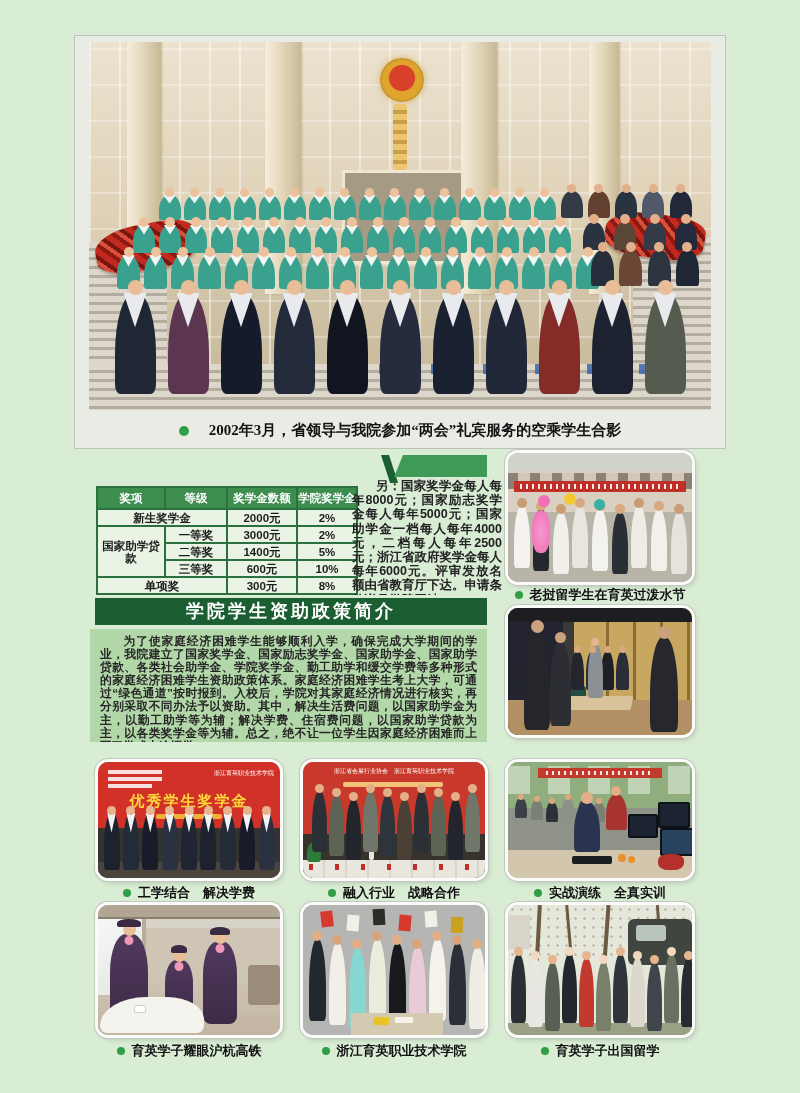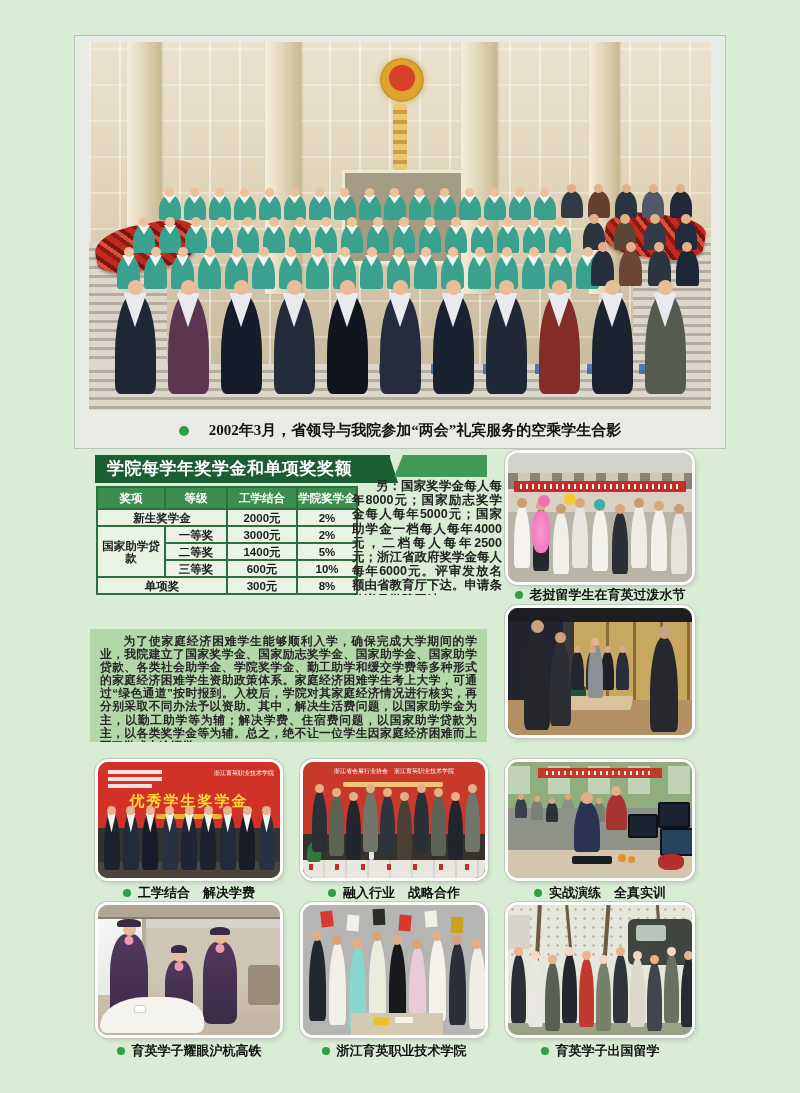--- a/index.html
+++ b/index.html
@@ -519,36 +519,35 @@
             </i>
           </span>
         </div>
     </div>
     <div class="top-cap">
       <span class="dot"></span>
       <span>2002年3月，省领导与我院参加“两会”礼宾服务的空乘学生合影</span>
     </div>
   </div>
 
-  <div class="banner1">学院每学年奖学金和单项奖奖额</div>
   <div class="b1-slash"></div>
   <div class="b1-tail"></div>
 
   <table class="sch-table">
     <colgroup>
         <col style="width:68px">
         <col style="width:62px">
         <col style="width:70px">
         <col style="width:60px">
       </colgroup>
     <tbody>
         <tr class="hd">
       <td>奖项</td>
       <td>等级</td>
-      <td>工学结合</td>
+      <td>奖学金数额</td>
       <td>学院奖学金</td>
     </tr>
     <tr class="dr">
       <td colspan="2">新生奖学金</td>
       <td>2000元</td>
       <td>2%</td>
     </tr>
     <tr class="dr">
       <td rowspan="3">国家助学贷款</td>
       <td>一等奖</td>
@@ -568,20 +567,21 @@
     <tr class="dr">
       <td colspan="2">单项奖</td>
       <td>300元</td>
       <td>8%</td>
     </tr>
   </tbody>
     </table>
 
   <div class="note">另：国家奖学金每人每年8000元；国家励志奖学金每人每年5000元；国家助学金一档每人每年4000元，二档每人每年2500元；浙江省政府奖学金每人每年6000元。评审发放名额由省教育厅下达。申请条件详见学院网站。</div>
 
+  <div class="banner2">学院学生资助政策简介</div>
   <div class="para">为了使家庭经济困难学生能够顺利入学，确保完成大学期间的学业，我院建立了国家奖学金、国家励志奖学金、国家助学金、国家助学贷款、各类社会助学金、学院奖学金、勤工助学和缓交学费等多种形式的家庭经济困难学生资助政策体系。家庭经济困难学生考上大学，可通过“绿色通道”按时报到。入校后，学院对其家庭经济情况进行核实，再分别采取不同办法予以资助。其中，解决生活费问题，以国家助学金为主，以勤工助学等为辅；解决学费、住宿费问题，以国家助学贷款为主，以各类奖学金等为辅。总之，绝不让一位学生因家庭经济困难而上不了学或中途辍学。</div>
 
   <div class="ph-frame" style="left:508px;top:453px;width:184px;height:129px;">
     <div class="abs" style="inset:0;background:linear-gradient(180deg,#cfd3c9 0 14%,#d9d0c1 14% 46%,#b9b4a8 46% 100%);"></div>
     <div class="abs" style="left:0;top:20px;width:184px;height:16px;background:repeating-linear-gradient(90deg,#8a8276 0 10px,#d3c8b8 10px 22px);"></div>
     <div class="abs" style="left:6px;top:28px;width:172px;height:11px;background:#c03028;">
       <div class="dashes abs" style="inset:3px 6px;"></div>
     </div>
     <div class="crowd" style="left:4px;top:48px;width:176px;">
         <span class="pp" style="width: 19px; transform: translateY(-3px);">

